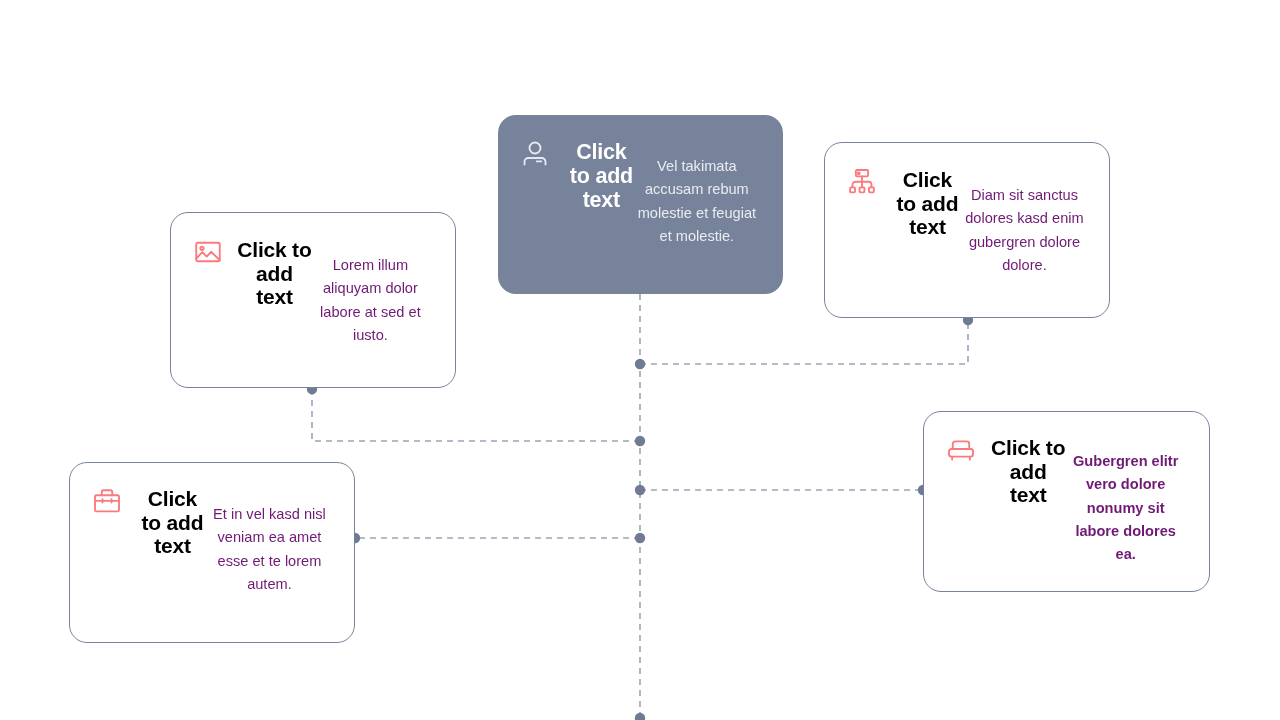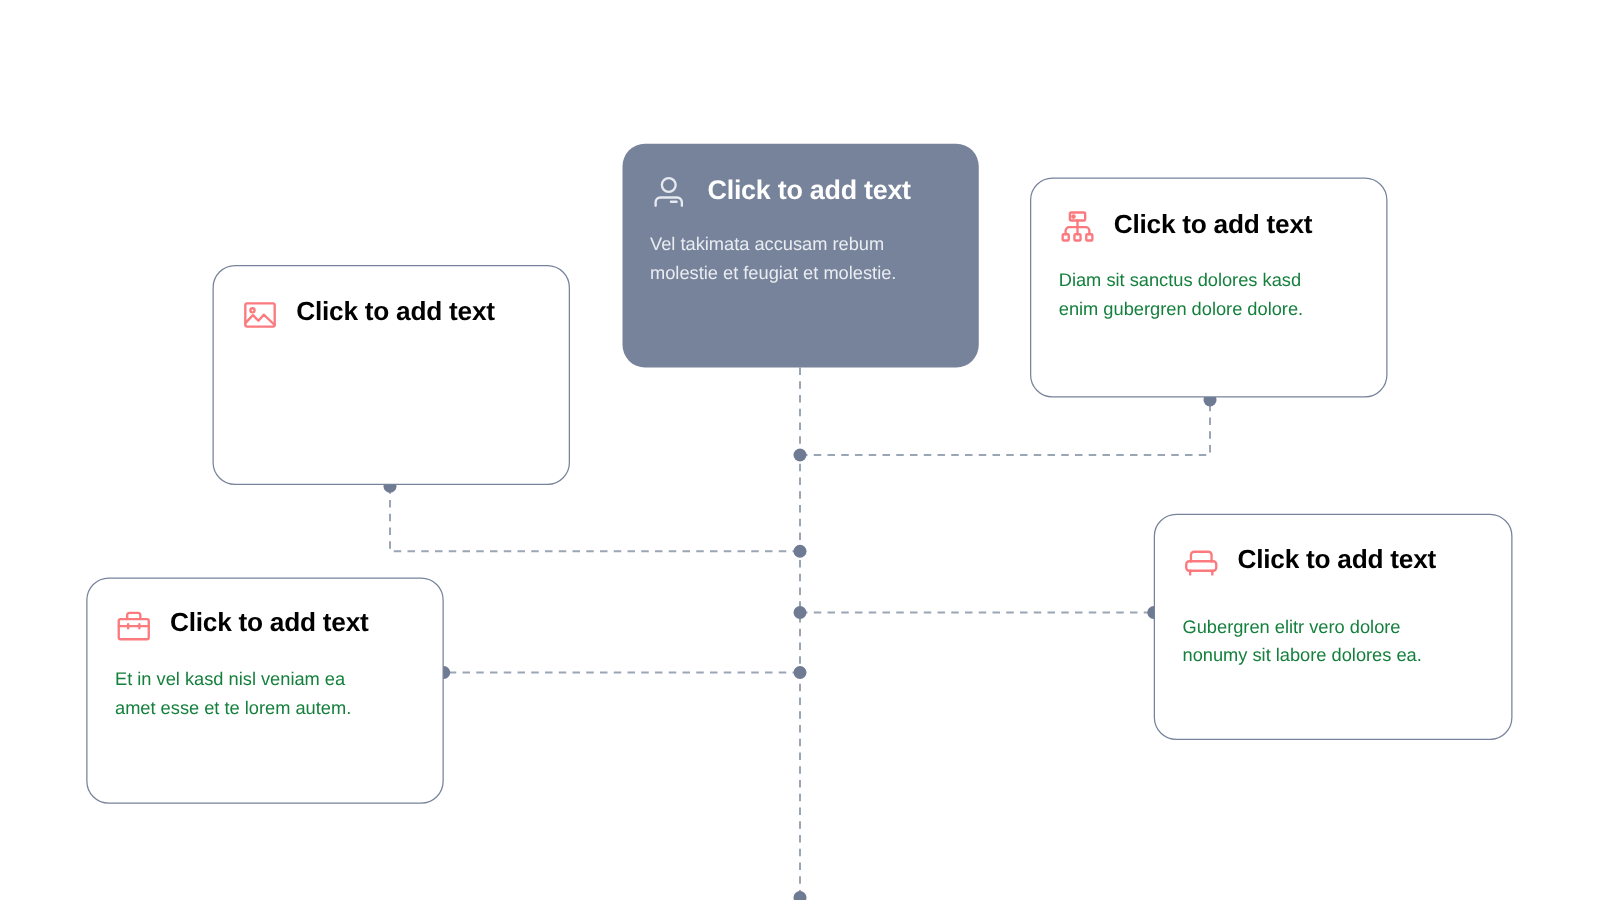--- a/index.html
+++ b/index.html
@@ -13,21 +13,22 @@
   #stage{position:absolute;inset:0;width:1280px;height:720px;}
   #connectors{position:absolute;left:0;top:0;width:1280px;height:720px;pointer-events:none;}
 
   .card{
     position:absolute;
     box-sizing:border-box;
     border-radius:18px;
     background:#ffffff;
     border:1.3px solid #76839a;
     display:flex;
-    flex-direction:column;
+    flex-direction:row;
+    text-align:center;
   }
   .card.filled{
     background:#76839a;
     border:none;
   }
   .card-head{
     display:flex;
     align-items:flex-start;
     gap:14px;
   }
@@ -41,42 +42,42 @@
     font-weight:bold;
     color:#000000;
     line-height:1.12;
     letter-spacing:-0.2px;
     margin:0;
     padding-top:1px;
   }
   .card.filled .card-title{color:#ffffff;font-size:21.5px;}
   .card-body{
     font-size:14.6px;
-    color:#15803d;
+    color:#701a75;
     line-height:1.60;
     margin:0;
   }
   .card.filled .card-body{color:#e9ecf1;}
 
   
   #card-center{ left:498px; top:115px; width:285px; height:179px; padding:24px 26px 0 22px;}
   #card-center .card-body{margin-top:16px;width:215px;}
   #card-center .card-head{gap:16px;}
 
   #card-left{ left:170px; top:212px; width:286px; height:176px; padding:24px 26px 0 22px;}
   #card-left .card-body{margin-top:17px;width:200px;}
 
   #card-topright{ left:824px; top:142px; width:286px; height:176px; padding:24px 24px 0 22px;}
   #card-topright .card-body{margin-top:17px;width:210px;}
 
   #card-bottomleft{ left:69px; top:462px; width:286px; height:181px; padding:23px 24px 0 22px;}
   #card-bottomleft .card-body{margin-top:17px;width:210px;}
 
   #card-bottomright{ left:923px; top:411px; width:287px; height:181px; padding:23px 24px 0 22px;}
-  #card-bottomright .card-body{margin-top:26px;width:200px;}
+  #card-bottomright .card-body{margin-top:15px;width:200px;font-weight:bold;}
 </style>
 </head>
 <body>
 
 <div id="stage">
 
   <svg id="connectors" viewBox="0 0 1280 720" width="1280" height="720" xmlns="http://www.w3.org/2000/svg">
     <g fill="none" stroke="#9aa5b6" stroke-width="1.6" stroke-dasharray="6 5" stroke-linecap="butt">
 
       <path d="M640,294 L640,719"></path>
@@ -116,20 +117,21 @@
 
   <div class="card" id="card-left">
     <div class="card-head">
       <svg class="card-icon" viewBox="0 0 24 24" fill="none" stroke="#fb7a7e" stroke-width="1.5" stroke-linecap="round" stroke-linejoin="round">
         <rect x="2.6" y="4.6" width="18.8" height="14.8" rx="1.1"></rect>
         <circle cx="7.2" cy="9" r="1.35"></circle>
         <path d="M2.6 17.2l4.9-5.1 3.5 3.6 3.4-3.9 7 6.6"></path>
       </svg>
       <h2 class="card-title">Click to add text</h2>
     </div>
+    <p class="card-body">Lorem illum aliquyam dolor labore at sed et iusto.</p>
   </div>
 
   <div class="card" id="card-topright">
     <div class="card-head">
       <svg class="card-icon" viewBox="0 0 24 24" fill="none" stroke="#fb7a7e" stroke-width="1.5" stroke-linecap="round" stroke-linejoin="round">
         <rect x="7.1" y="2.4" width="9.8" height="5.1" rx="0.9"></rect>
         <circle cx="9.4" cy="5" r="0.75"></circle>
         <path d="M12 7.5v4.3"></path>
         <path d="M4.4 16.2v-2.1a2.3 2.3 0 0 1 2.3-2.3h10.6a2.3 2.3 0 0 1 2.3 2.3v2.1"></path>
         <path d="M12 11.8v4.4"></path>

